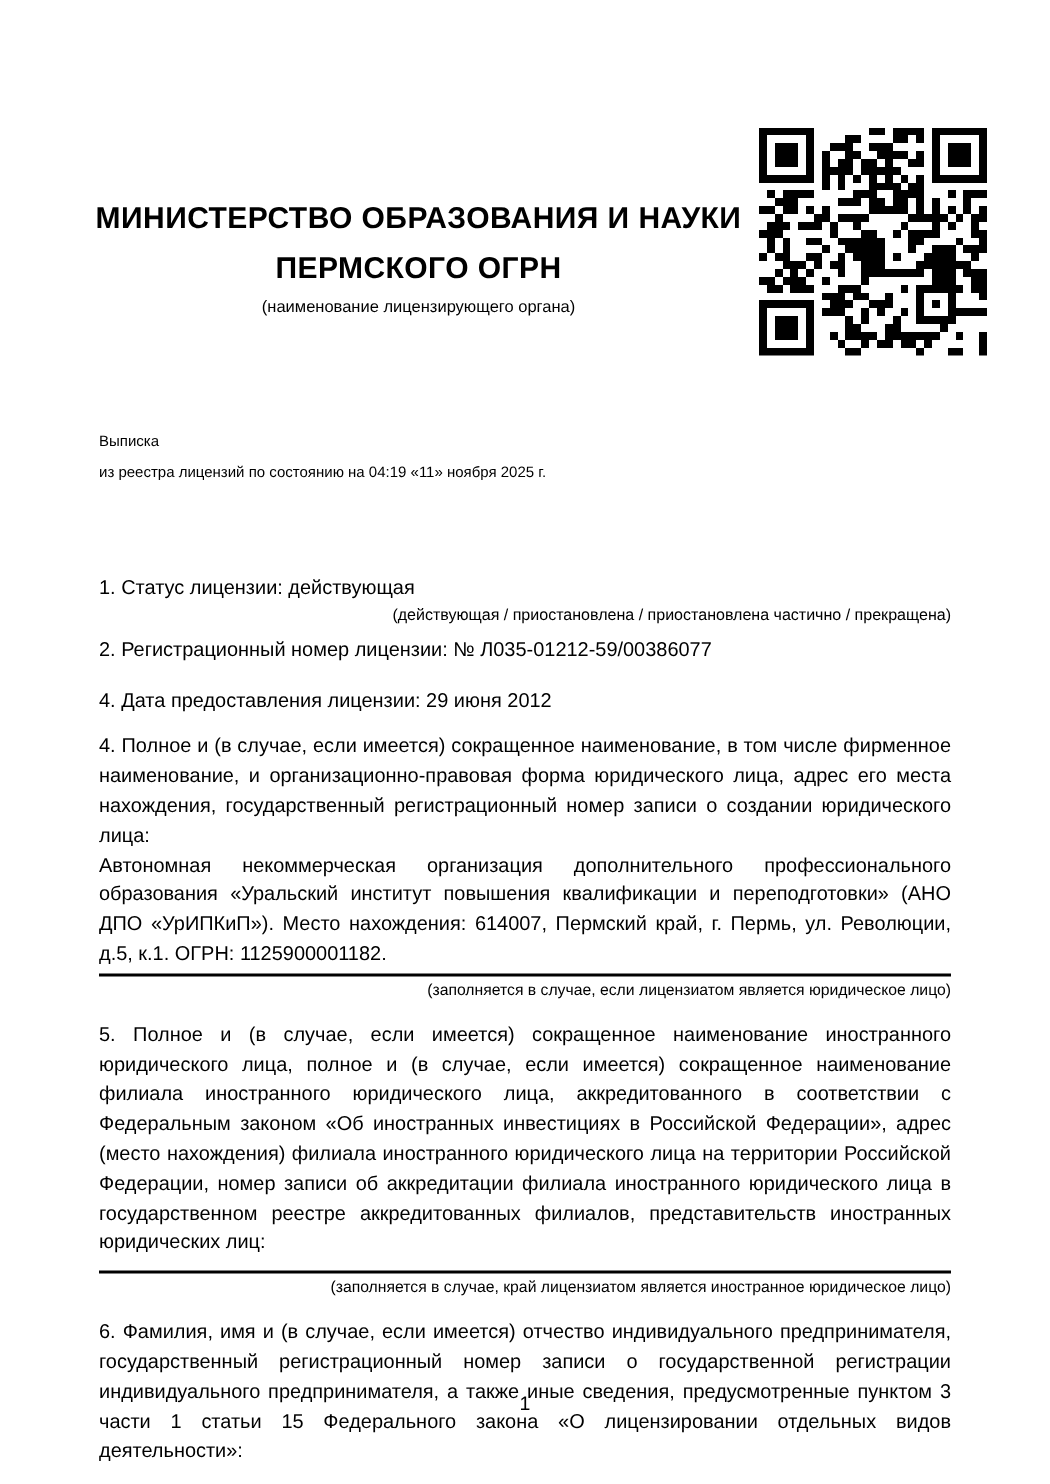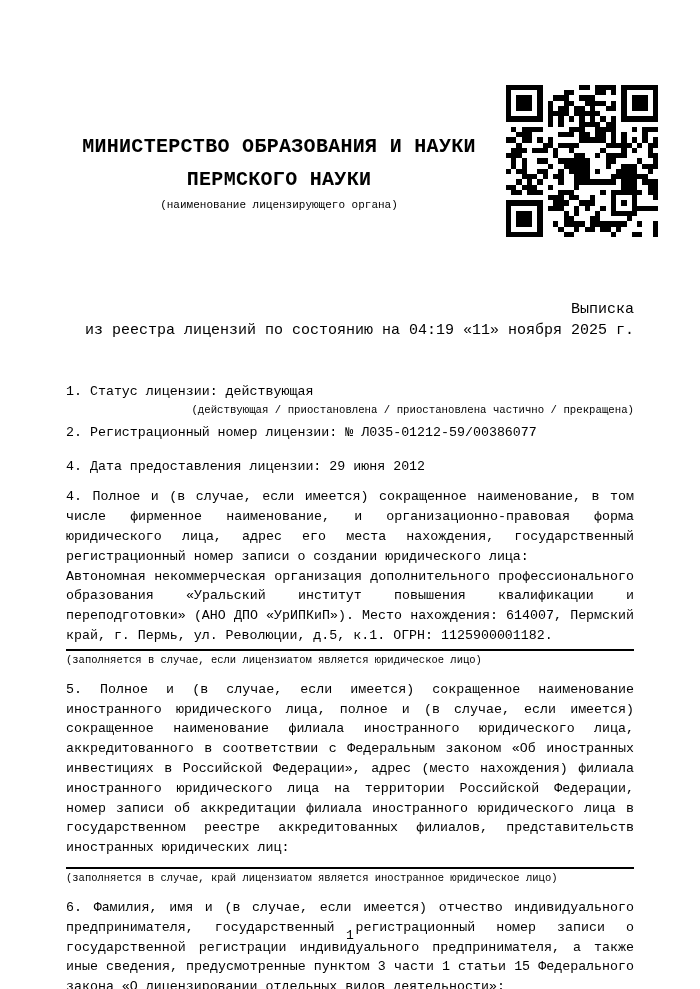--- a/index.html
+++ b/index.html
@@ -6,21 +6,21 @@
     margin: 0;
     padding: 0;
     background: #ffffff;
   }
   .page {
     position: relative;
     width: 700px;
     height: 989px;
     background: #ffffff;
     color: #000000;
-    font-family: Liberation Mono, monospace;
+    font-family: Liberation Sans, sans-serif;
     overflow: hidden;
   }
   
   .header-text {
     position: absolute;
     left: 40px;
     top: 130px;
     width: 478px;
     text-align: center;
   }
@@ -42,24 +42,24 @@
     left: 506px;
     top: 85px;
     width: 152px;
     height: 152px;
   }
   .qr svg { display: block; width: 152px; height: 152px; }
   
   .doc-title {
     position: absolute;
     left: 66px;
-    top: 299px;
+    top: 284px;
     width: 568px;
-    text-align: right;
-    font-size: 15px;
+    text-align: left;
+    font-size: 10px;
     line-height: 21px;
   }
   
   .body-content {
     position: absolute;
     left: 66px;
     top: 382px;
     width: 568px;
     font-size: 13.3px;
     line-height: 19.8px;
@@ -69,21 +69,21 @@
     text-align: justify;
   }
   .item { margin-top: 13px; }
   .item:first-child { margin-top: 0; }
   #item-reg-number { margin-top: 6px; }
   #item-grant-date { margin-top: 14px; }
   #item-legal-entity { margin-top: 11px; }
   .fill-caption {
     font-size: 10.5px;
     line-height: 13px;
-    text-align: left;
+    text-align: right;
     margin-top: 3px;
   }
   .status-caption {
     font-size: 10.7px;
     line-height: 13px;
     text-align: right;
     margin-top: 2px;
   }
   .rule {
     border-top: 2px solid #000000;
@@ -528,21 +528,21 @@
         <rect x="12" y="28" width="1" height="1" fill="#000000"></rect>
         <rect x="20" y="28" width="1" height="1" fill="#000000"></rect>
         <rect x="24" y="28" width="1" height="1" fill="#000000"></rect>
         <rect x="25" y="28" width="1" height="1" fill="#000000"></rect>
         <rect x="28" y="28" width="1" height="1" fill="#000000"></rect>
       </svg>
   </div>
 
   <div class="header-text">
     <div class="ministry-line">МИНИСТЕРСТВО ОБРАЗОВАНИЯ И НАУКИ</div>
-    <div class="ministry-line">ПЕРМСКОГО НАУКИ</div>
+    <div class="ministry-line">ПЕРМСКОГО ОГРН</div>
     <div class="header-caption">(наименование лицензирующего органа)</div>
   </div>
 
   <div class="doc-title">
     <div>Выписка</div>
     <div>из реестра лицензий по состоянию на 04:19 «11» ноября 2025 г.</div>
   </div>
 
   <div class="body-content">
 

